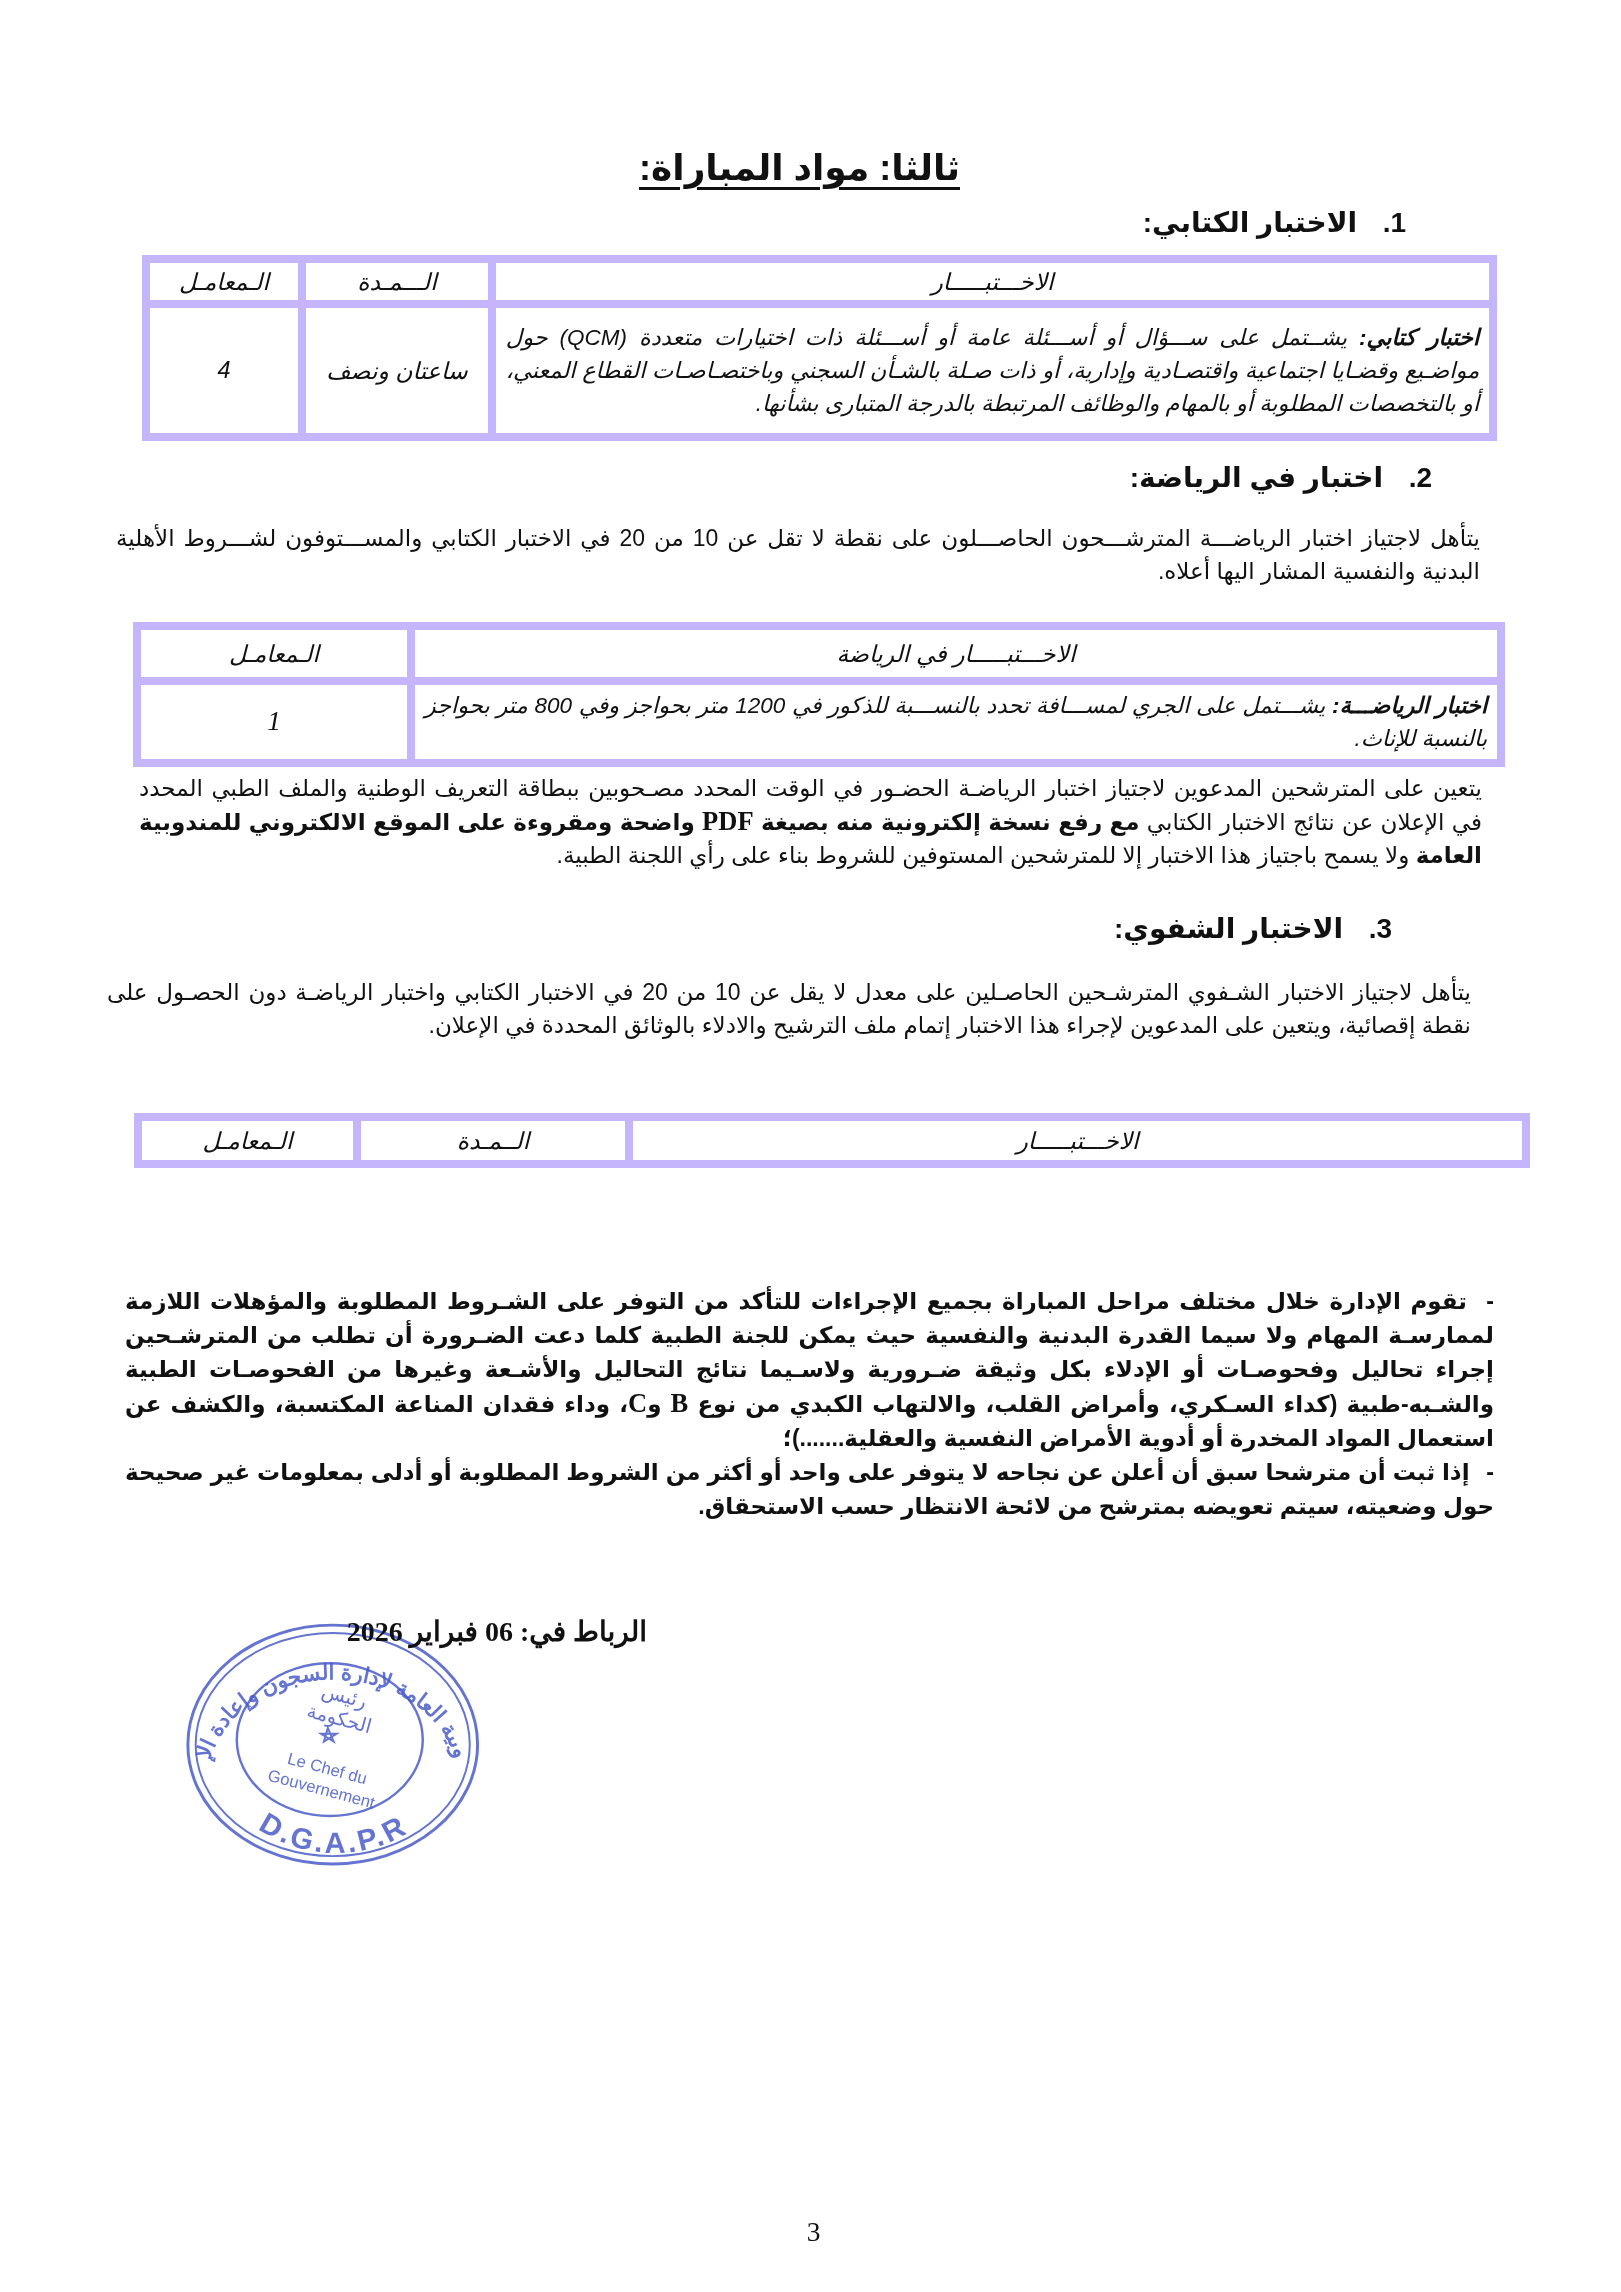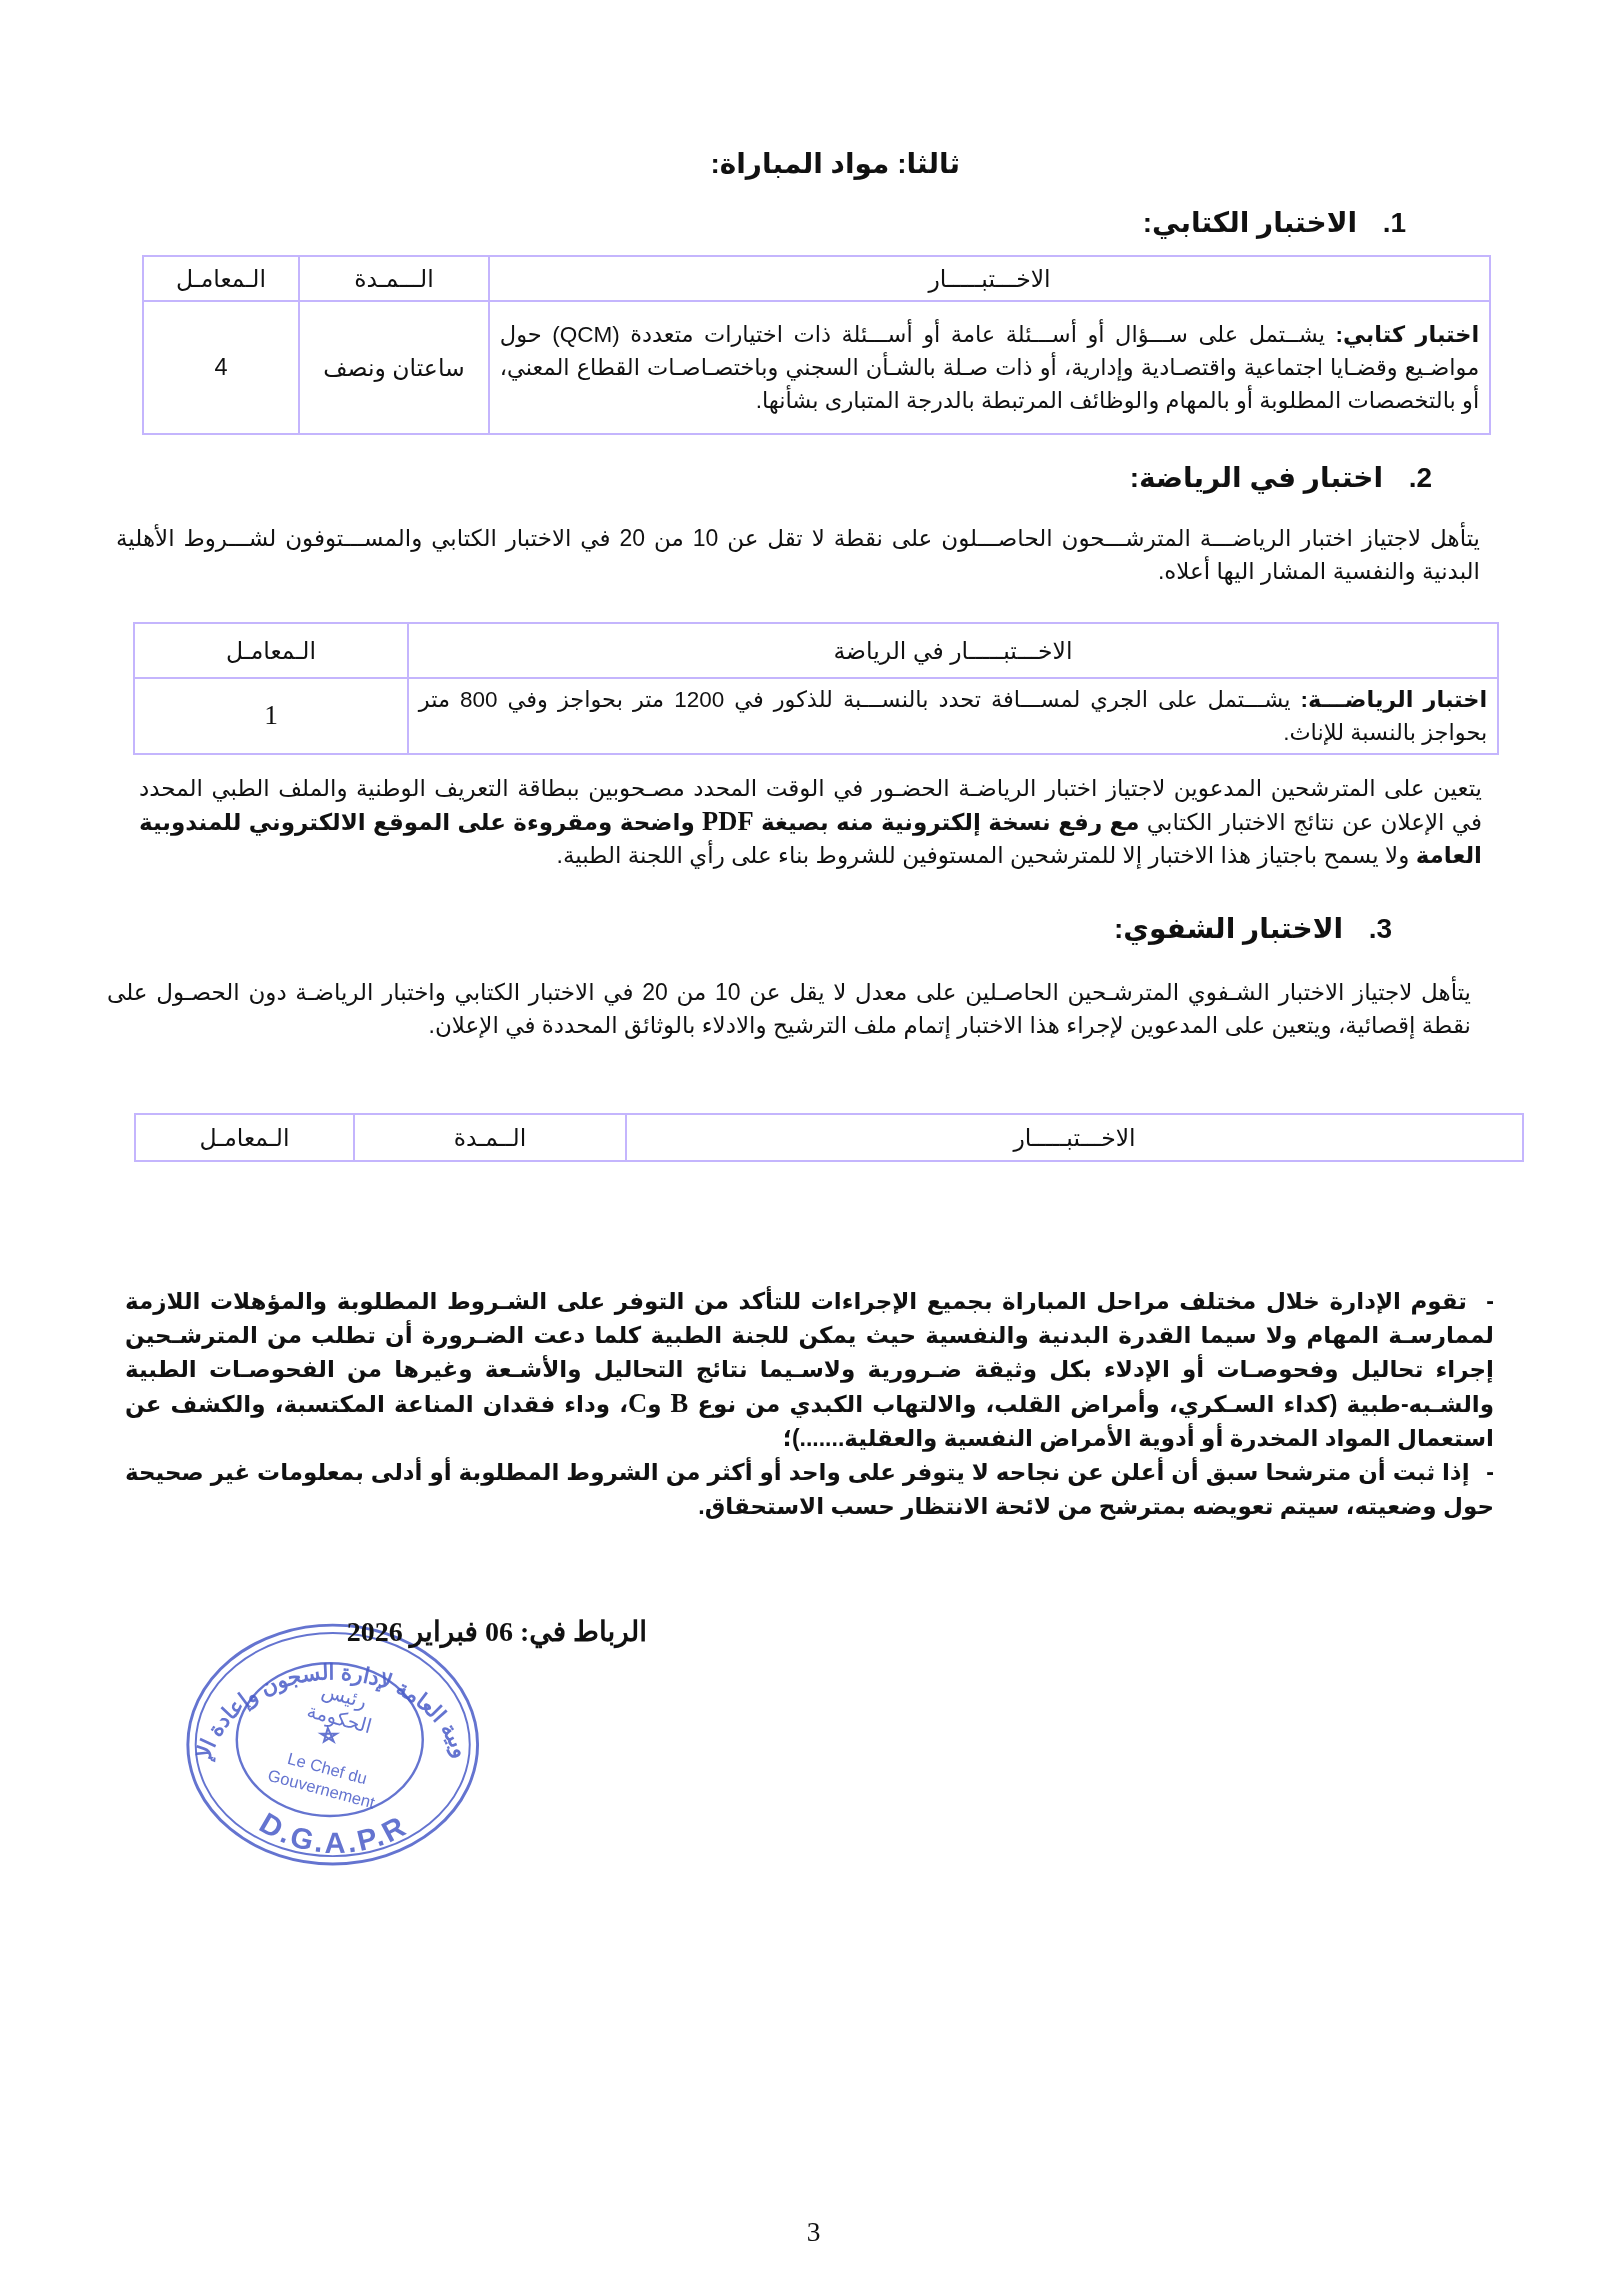--- a/index.html
+++ b/index.html
@@ -1,23 +1,23 @@
 <!DOCTYPE html>
 <html><head>
   <meta charset="utf-8">
   <style>
     * { box-sizing: border-box; margin: 0; padding: 0; }
     html, body { width: 1621px; height: 2293px; background: #ffffff; }
     body { position: relative; font-family: "Liberation Sans", "DejaVu Sans", sans-serif; color: #111; overflow: hidden; }
     .abs { position: absolute; }
-    .main-title { left: 588px; top: 147px; width: 372px; font-size: 28px; font-weight: bold; text-underline-offset: 6.9px; text-decoration-thickness: 2.9px; direction: rtl; text-align: right; white-space: nowrap; }
+    .main-title { left: 588px; top: 147px; width: 372px; font-size: 36px; font-weight: bold; text-decoration: underline; text-underline-offset: 6.9px; text-decoration-thickness: 2.9px; direction: rtl; text-align: right; white-space: nowrap; }
     .sec-title { font-size: 28px; font-weight: bold; direction: rtl; text-align: right; white-space: nowrap; }
     .sec-num { margin-left: 25.5px; }
     table.grid { position: absolute; border-collapse: collapse; direction: rtl; table-layout: fixed; }
-    table.grid td, table.grid th { border: 2px solid #c4b5fd; vertical-align: middle; }
+    table.grid td, table.grid th { border: 8px solid #c4b5fd; vertical-align: middle; font-style: italic; }
     table.grid th { font-weight: normal; font-size: 23.5px; text-align: center; letter-spacing: 1px; }
     table.grid td.center { text-align: center; font-size: 23.5px; }
     table.grid td.desc { text-align: justify; text-align-last: right; font-size: 22.5px; line-height: 33px; padding: 3.9px 9.8px 3.9px 9.8px; direction: rtl; }
     .b { font-weight: bold; }
     .para { font-size: 23px; line-height: 33px; direction: rtl; text-align: justify; text-align-last: right; }
     .pdf { font-family: "Liberation Serif", serif; font-size: 26.5px; }
     .notes { font-size: 23px; line-height: 34px; font-weight: bold; direction: rtl; text-align: justify; text-align-last: right; }
     .bullet { margin-left: 9.8px; }
     .date-line { font-family: "Liberation Serif", serif; font-weight: bold; font-size: 28px; direction: rtl; white-space: nowrap; }
     .page-num { font-family: "Liberation Serif", serif; font-size: 27.4px; text-align: center; }

